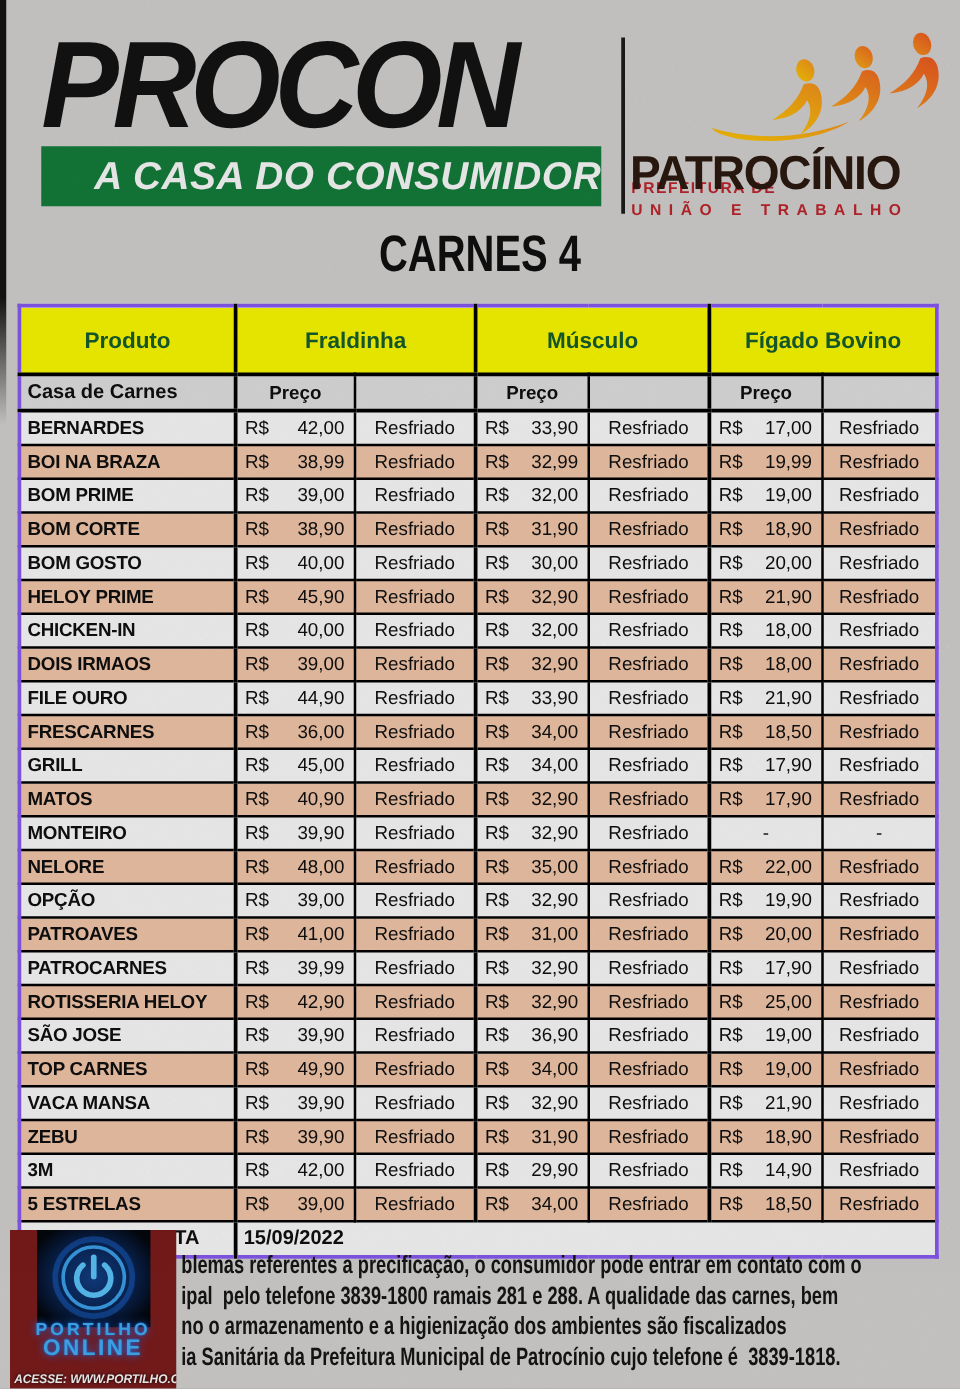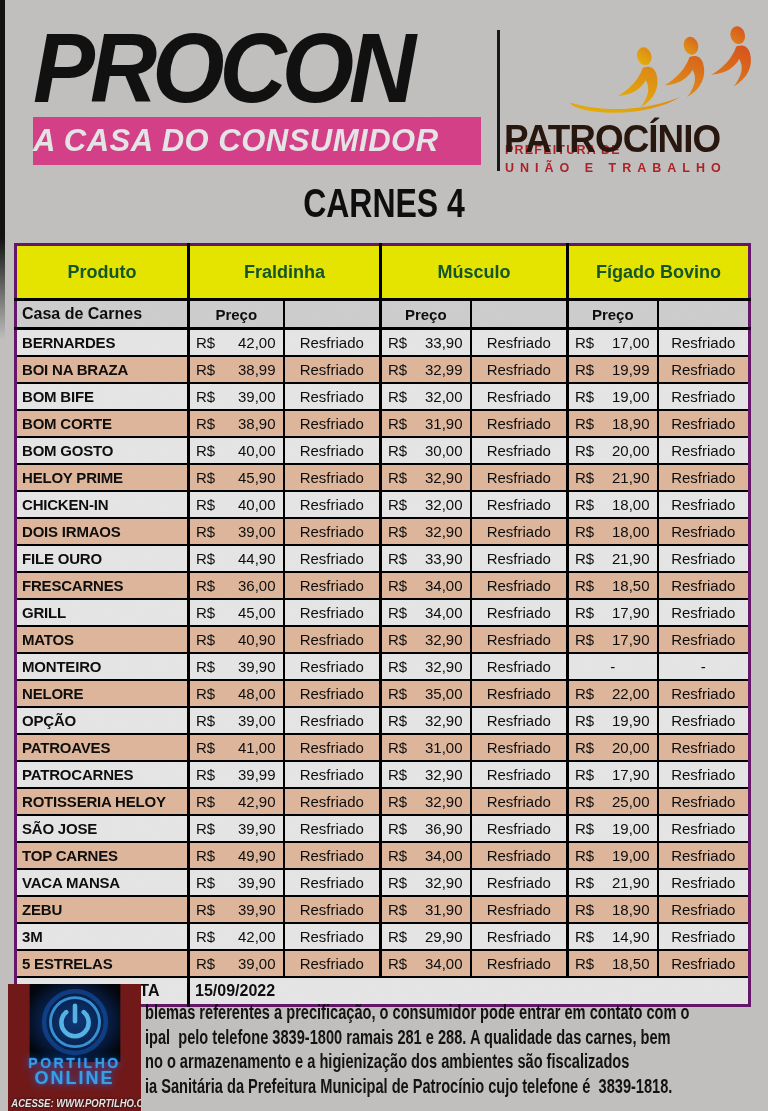--- a/index.html
+++ b/index.html
@@ -14,22 +14,22 @@
     background:linear-gradient(#151515 70%, rgba(21,21,21,0)); z-index:2; }
 
   
   .procon-block { position:absolute; left:33px; top:20px; width:448px; z-index:3; }
   .procon-wordmark {
     font-weight:bold; font-style:italic; font-size:93px; line-height:0.98;
     letter-spacing:-5px; color:#141414; transform:scaleY(1.06); transform-origin:top left;
     white-space:nowrap;
   }
   .procon-bar {
-    margin-top:6px; height:48px; background:#ec4899; display:flex;
-    align-items:center; justify-content:flex-start;
+    margin-top:6px; height:48px; background:#15803d; display:flex;
+    align-items:center; justify-content:flex-end;
   }
   .procon-tagline {
     color:#ffffff; font-weight:bold; font-style:italic; font-size:31px;
     letter-spacing:0.5px; white-space:nowrap;
   }
   .logo-divider { position:absolute; left:497px; top:30px; width:3px; height:141px;
     background:#1d1d1d; z-index:3; }
 
   .pref-block { position:absolute; left:504px; top:24px; width:260px; height:150px; z-index:3; }
   .runners { position:absolute; right:0px; top:0px; }
@@ -42,21 +42,21 @@
     font-size:12.5px; letter-spacing:6px; white-space:nowrap; }
 
   .page-title { position:absolute; left:0; top:180px; width:768px; text-align:center;
     font-size:41px; font-weight:bold; color:#101010; letter-spacing:0;
     transform:scaleX(0.78); transform-origin:center; white-space:nowrap; z-index:3; }
 
   
   table.price-table {
     position:absolute; left:14px; top:243px; width:734px; z-index:3;
     border-collapse:collapse; table-layout:fixed; background:#ffffff;
-    border:3px solid #701a75;
+    border:3px solid #8b5cf6;
   }
   .price-table th, .price-table td {
     border:2px solid #000; padding:0; overflow:hidden; white-space:nowrap;
     vertical-align:middle; color:#101010;
   }
   .gb { border-left:3px solid #000 !important; }
   tr.group-row th { height:52px; background:#ffff00; color:#17602f;
     font-size:18px; font-weight:bold; border-bottom:3px solid #000; text-align:center; }
   tr.sub-row th { height:26px; background:#e5e5e5; font-size:15px; font-weight:bold;
     border-bottom:3px solid #000; text-align:center; }
@@ -187,21 +187,21 @@
         <tr class="alt">
           <td class="prod">BOI NA BRAZA</td>
           <td class="price gb"><span class="cur">R$</span><span class="val">38,99</span></td>
           <td class="state">Resfriado</td>
           <td class="price gb"><span class="cur">R$</span><span class="val">32,99</span></td>
           <td class="state">Resfriado</td>
           <td class="price gb"><span class="cur">R$</span><span class="val">19,99</span></td>
           <td class="state">Resfriado</td>
         </tr>
         <tr>
-          <td class="prod">BOM BIFE</td>
+          <td class="prod">BOM PRIME</td>
           <td class="price gb"><span class="cur">R$</span><span class="val">39,00</span></td>
           <td class="state">Resfriado</td>
           <td class="price gb"><span class="cur">R$</span><span class="val">32,00</span></td>
           <td class="state">Resfriado</td>
           <td class="price gb"><span class="cur">R$</span><span class="val">19,00</span></td>
           <td class="state">Resfriado</td>
         </tr>
         <tr class="alt">
           <td class="prod">BOM CORTE</td>
           <td class="price gb"><span class="cur">R$</span><span class="val">38,90</span></td>

